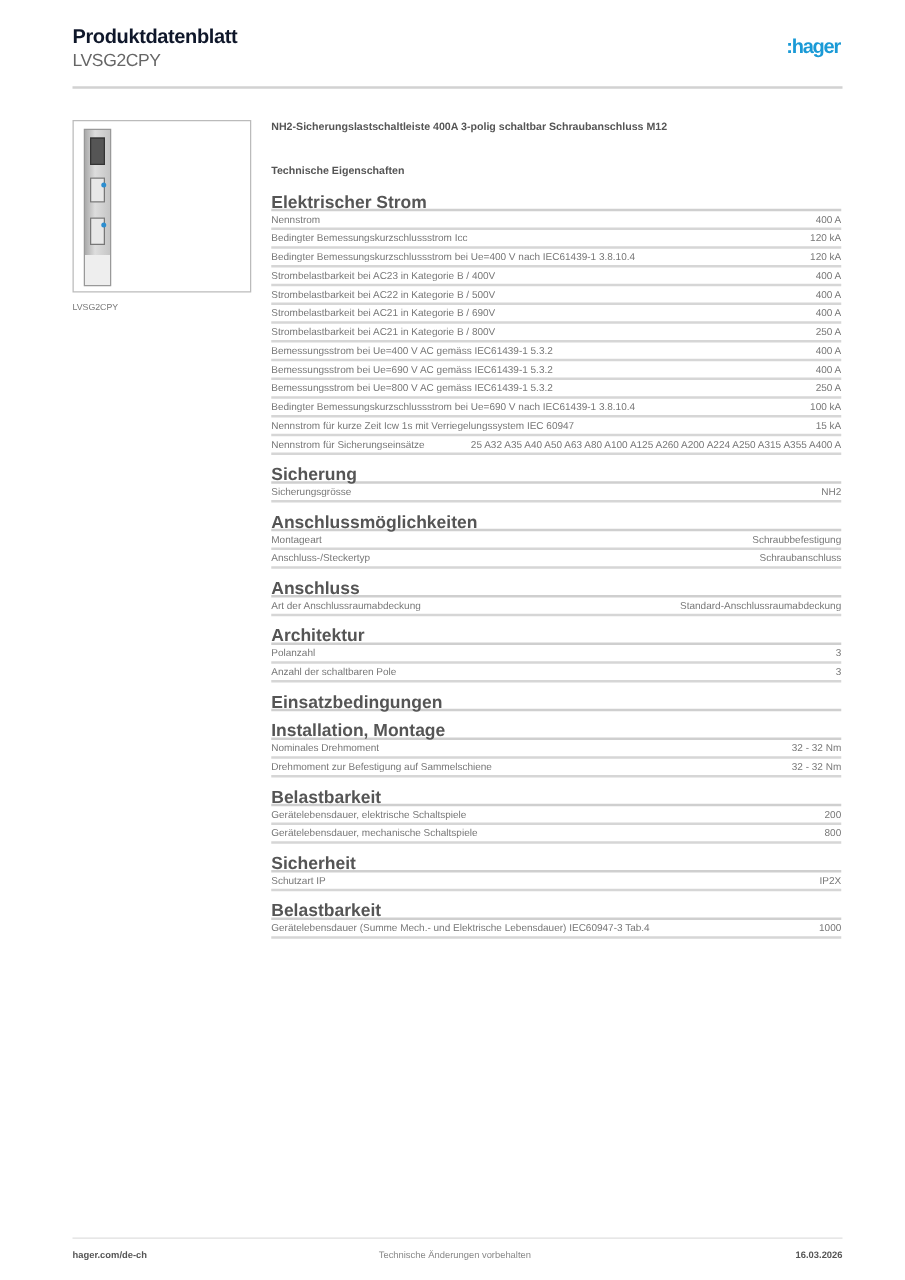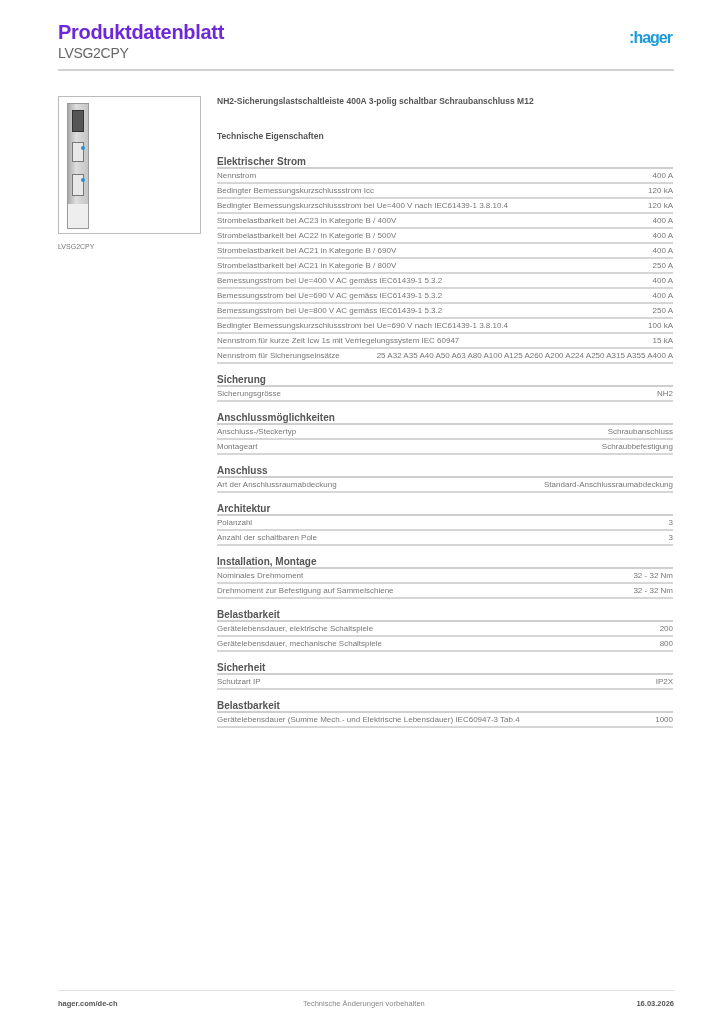--- a/index.html
+++ b/index.html
@@ -1,38 +1,38 @@
 <!DOCTYPE html>
 <html><head>
 <meta charset="utf-8">
 <style>
   * { box-sizing: border-box; margin: 0; padding: 0; }
   html, body { width: 724px; height: 1024px; background: #ffffff; overflow: hidden; }
   body { font-family: "Liberation Sans", sans-serif; color: #555; position: relative; }
   .header { position: absolute; left: 58px; top: 21px; width: 616px; height: 40px; }
-  .title { font-size: 20px; font-weight: bold; color: #6d28d9; letter-spacing: -0.3px; }
+  .title { font-size: 16px; font-weight: bold; color: #0f172a; letter-spacing: -0.3px; }
   .subtitle { font-size: 14px; color: #666; margin-top: 1px; letter-spacing: -0.3px; }
   .logo { position: absolute; right: 2px; top: 8px; font-size: 16px; font-weight: bold; color: #1a9ad6; letter-spacing: -1px; }
   .hr-top { position: absolute; left: 58px; top: 69px; width: 616px; height: 2px; background: #d2d2d2; }
 
   .image-box { position: absolute; left: 58px; top: 96px; width: 143px; height: 138px; border: 1px solid #bbb; background: #fff; }
   .device { position: absolute; left: 8px; top: 6px; width: 22px; height: 126px; background: linear-gradient(90deg,#aaa,#ddd 40%,#c5c5c5); border: 1px solid #999; }
   .device .d1 { position:absolute; left:4px; top:6px; width:12px; height:22px; background:#555; border:1px solid #333; }
   .device .d2 { position:absolute; left:4px; top:38px; width:12px; height:20px; background:#e8e8e8; border:1px solid #777; }
   .device .d3 { position:absolute; left:4px; top:70px; width:12px; height:22px; background:#e8e8e8; border:1px solid #777; }
   .device .dot { position:absolute; left:8px; width:4px; height:4px; border-radius:2px; background:#2c8ed0; }
   .device .base { position:absolute; left:0; bottom:0; width:20px; height:24px; background:#eee; }
   .image-caption { position: absolute; left: 58px; top: 243px; font-size: 7px; color: #777; }
 
   .content { position: absolute; left: 217px; top: 96px; width: 456px; }
   .product-name { font-size: 8.5px; font-weight: bold; color: #555; height: 14px; }
   .tech-title { font-size: 8.5px; font-weight: bold; color: #555; margin-top: 21px; height: 14px; }
   .section { margin-top: 10px; }
   .section.first { margin-top: 11px; }
-  .section-head { font-size: 10px; font-weight: bold; color: #555; padding-bottom: 1px; border-bottom: 2px solid #cfcfcf; height: 13px; line-height: 11px; }
+  .section-head { font-size: 14px; font-weight: bold; color: #555; padding-bottom: 1px; border-bottom: 2px solid #cfcfcf; height: 13px; line-height: 11px; }
   .row { display: flex; justify-content: space-between; font-size: 8px; color: #777; border-bottom: 2px solid #d6d6d6; padding: 1px 0 1px 0; line-height: 11px; min-height: 15px; }
   .row .label { max-width: 330px; }
   .row .value { text-align: right; white-space: nowrap; }
   .row .values { display: flex; flex-direction: row; align-items: flex-end; }
   .row .values span { line-height: 11.2px; }
 
   .hr-bot { position: absolute; left: 58px; top: 990px; width: 616px; height: 1px; background: #e0e0e0; }
   .footer { position: absolute; left: 58px; top: 999px; width: 616px; font-size: 7.5px; }
   .footer .left { position: absolute; left: 0; font-weight: bold; color: #555; }
   .footer .center { position: absolute; left: 245px; color: #888; }
@@ -141,47 +141,48 @@
       <div class="section">
         <div class="section-head">Sicherung</div>
         <div class="row">
           <span class="label">Sicherungsgrösse</span>
           <span class="value">NH2</span>
         </div>
       </div>
       <div class="section">
         <div class="section-head">Anschlussmöglichkeiten</div>
         <div class="row">
+          <span class="label">Montageart</span>
+          <span class="value">Schraubbefestigung</span>
+        </div>
+        <div class="row">
           <span class="label">Anschluss-/Steckertyp</span>
           <span class="value">Schraubanschluss</span>
         </div>
-        <div class="row">
-          <span class="label">Montageart</span>
-          <span class="value">Schraubbefestigung</span>
-        </div>
       </div>
       <div class="section">
         <div class="section-head">Anschluss</div>
         <div class="row">
           <span class="label">Art der Anschlussraumabdeckung</span>
           <span class="value">Standard-Anschlussraumabdeckung</span>
         </div>
       </div>
       <div class="section">
         <div class="section-head">Architektur</div>
         <div class="row">
           <span class="label">Polanzahl</span>
           <span class="value">3</span>
         </div>
         <div class="row">
           <span class="label">Anzahl der schaltbaren Pole</span>
           <span class="value">3</span>
         </div>
       </div>
       <div class="section">
+        <div class="section-head">Einsatzbedingungen</div>
       </div>
       <div class="section">
         <div class="section-head">Installation, Montage</div>
         <div class="row">
           <span class="label">Nominales Drehmoment</span>
           <span class="value">32 - 32 Nm</span>
         </div>
         <div class="row">
           <span class="label">Drehmoment zur Befestigung auf Sammelschiene</span>
           <span class="value">32 - 32 Nm</span>

